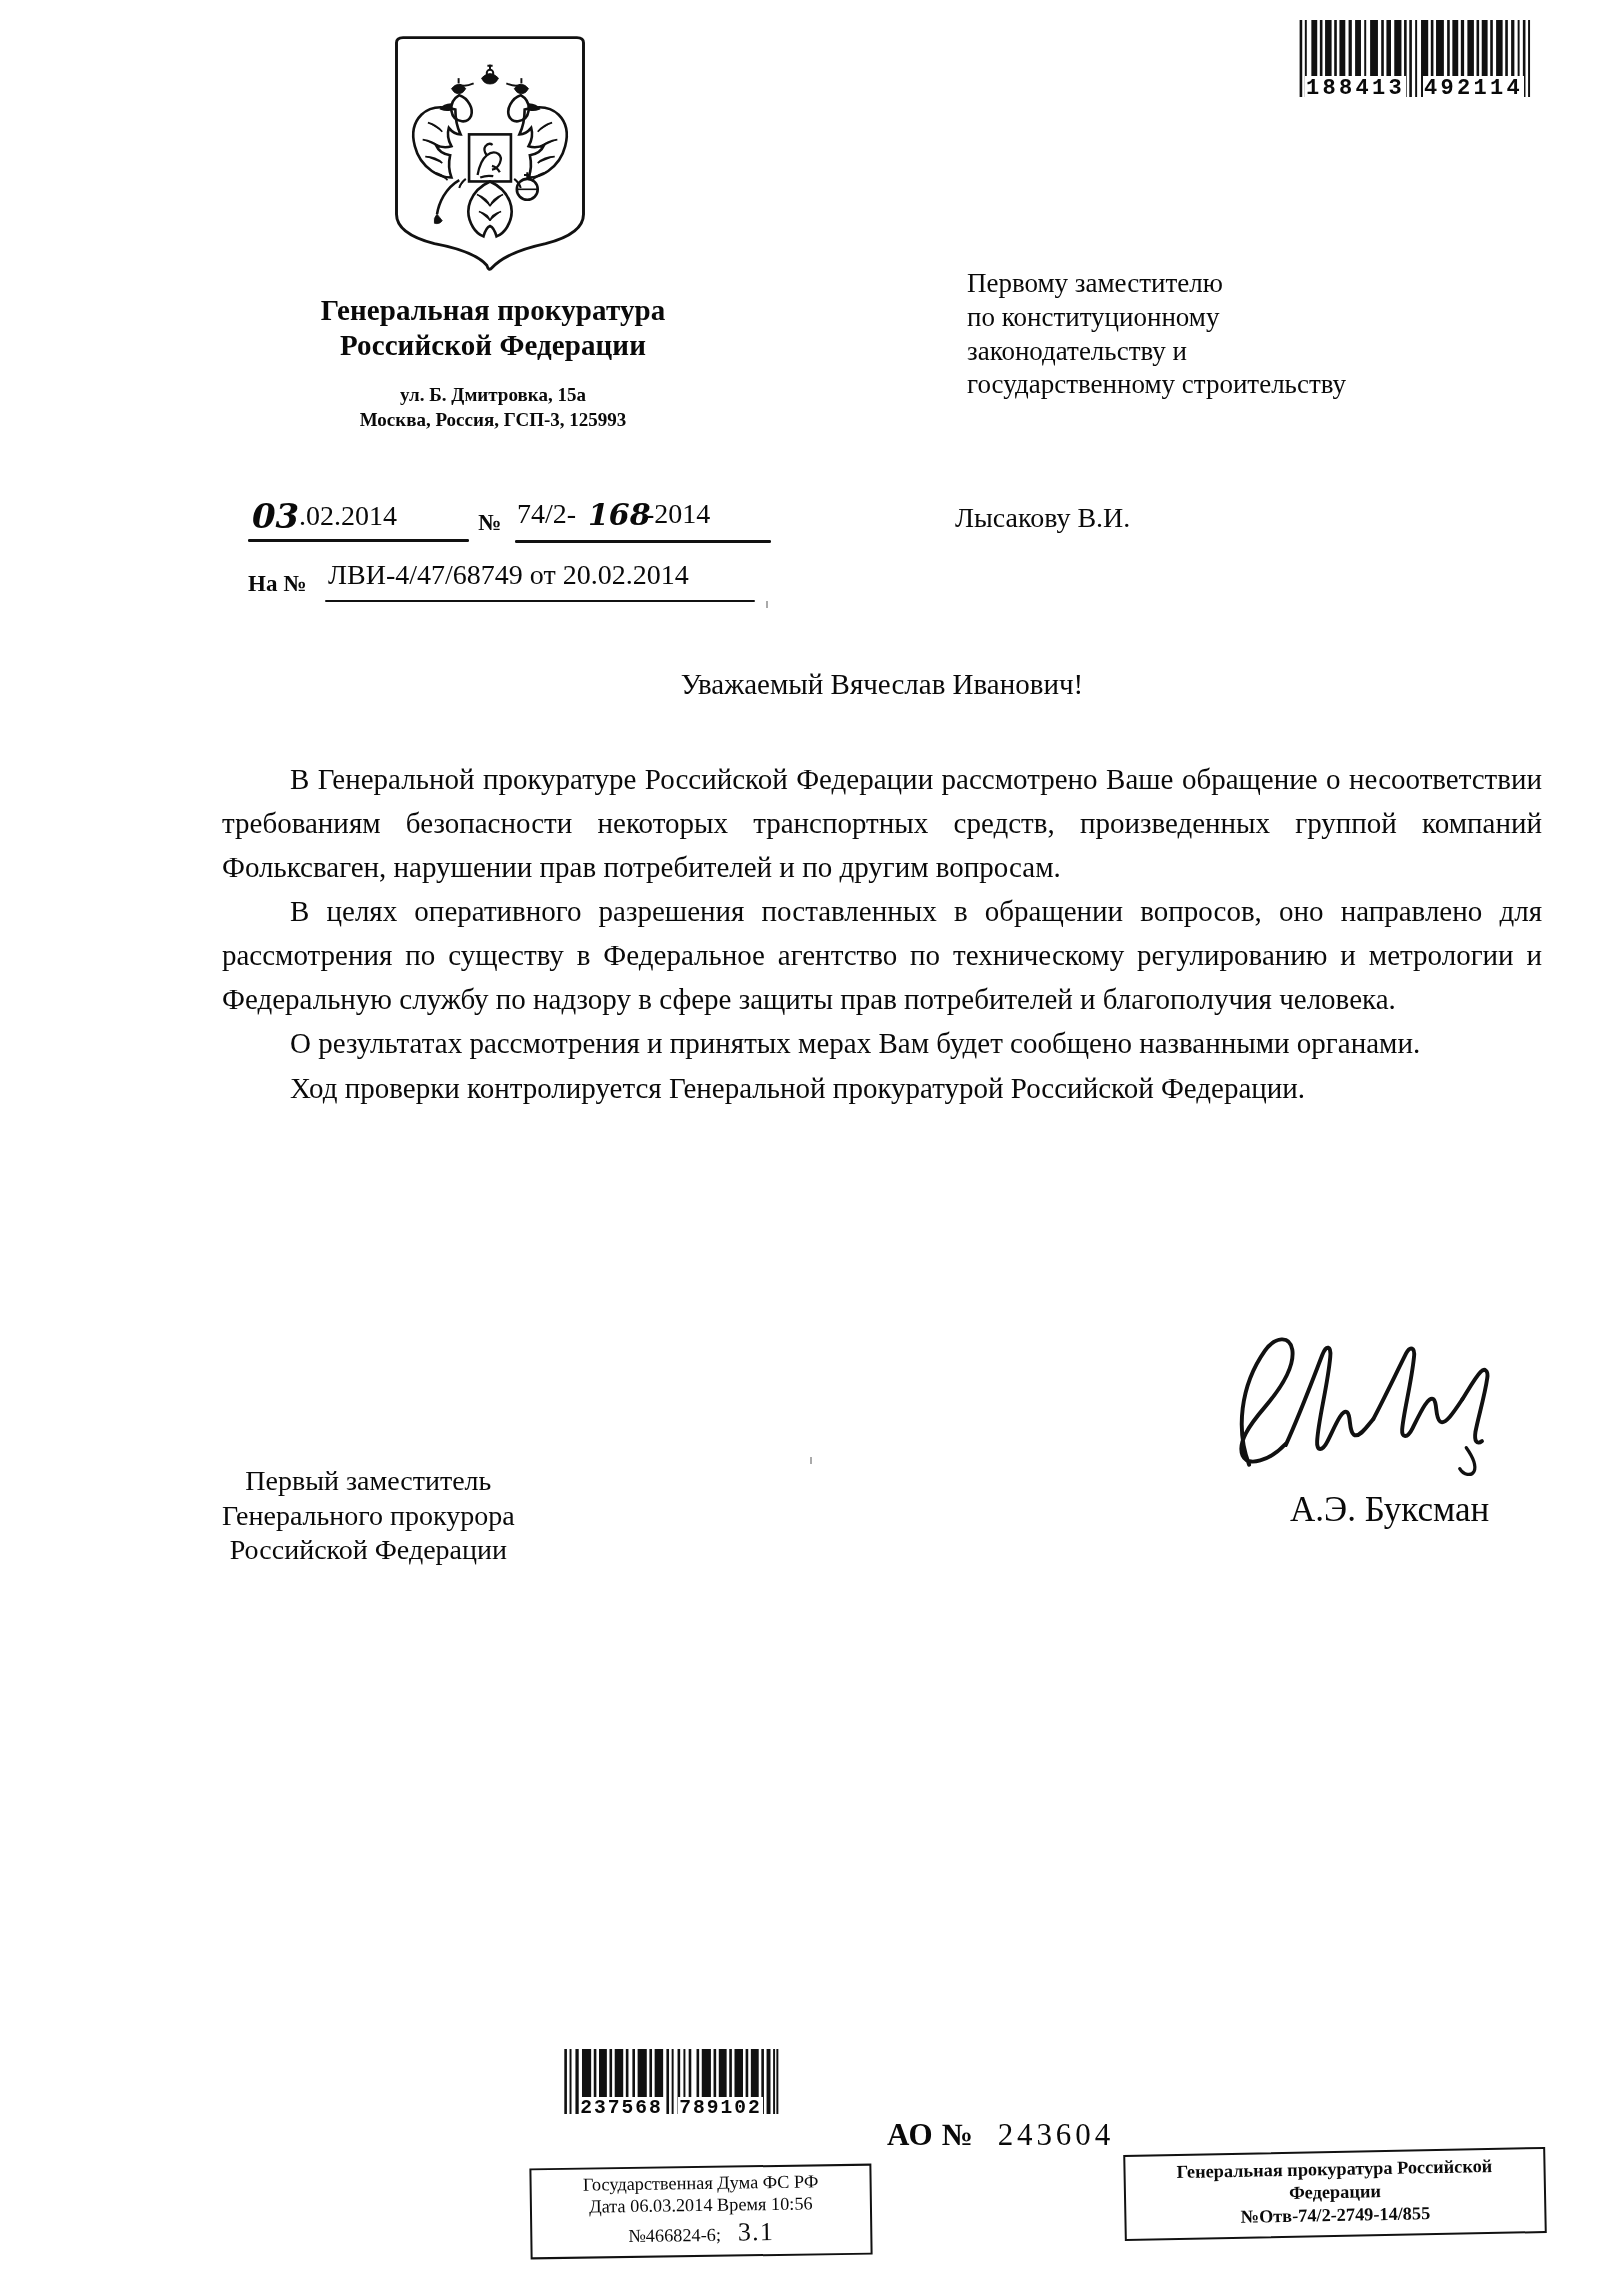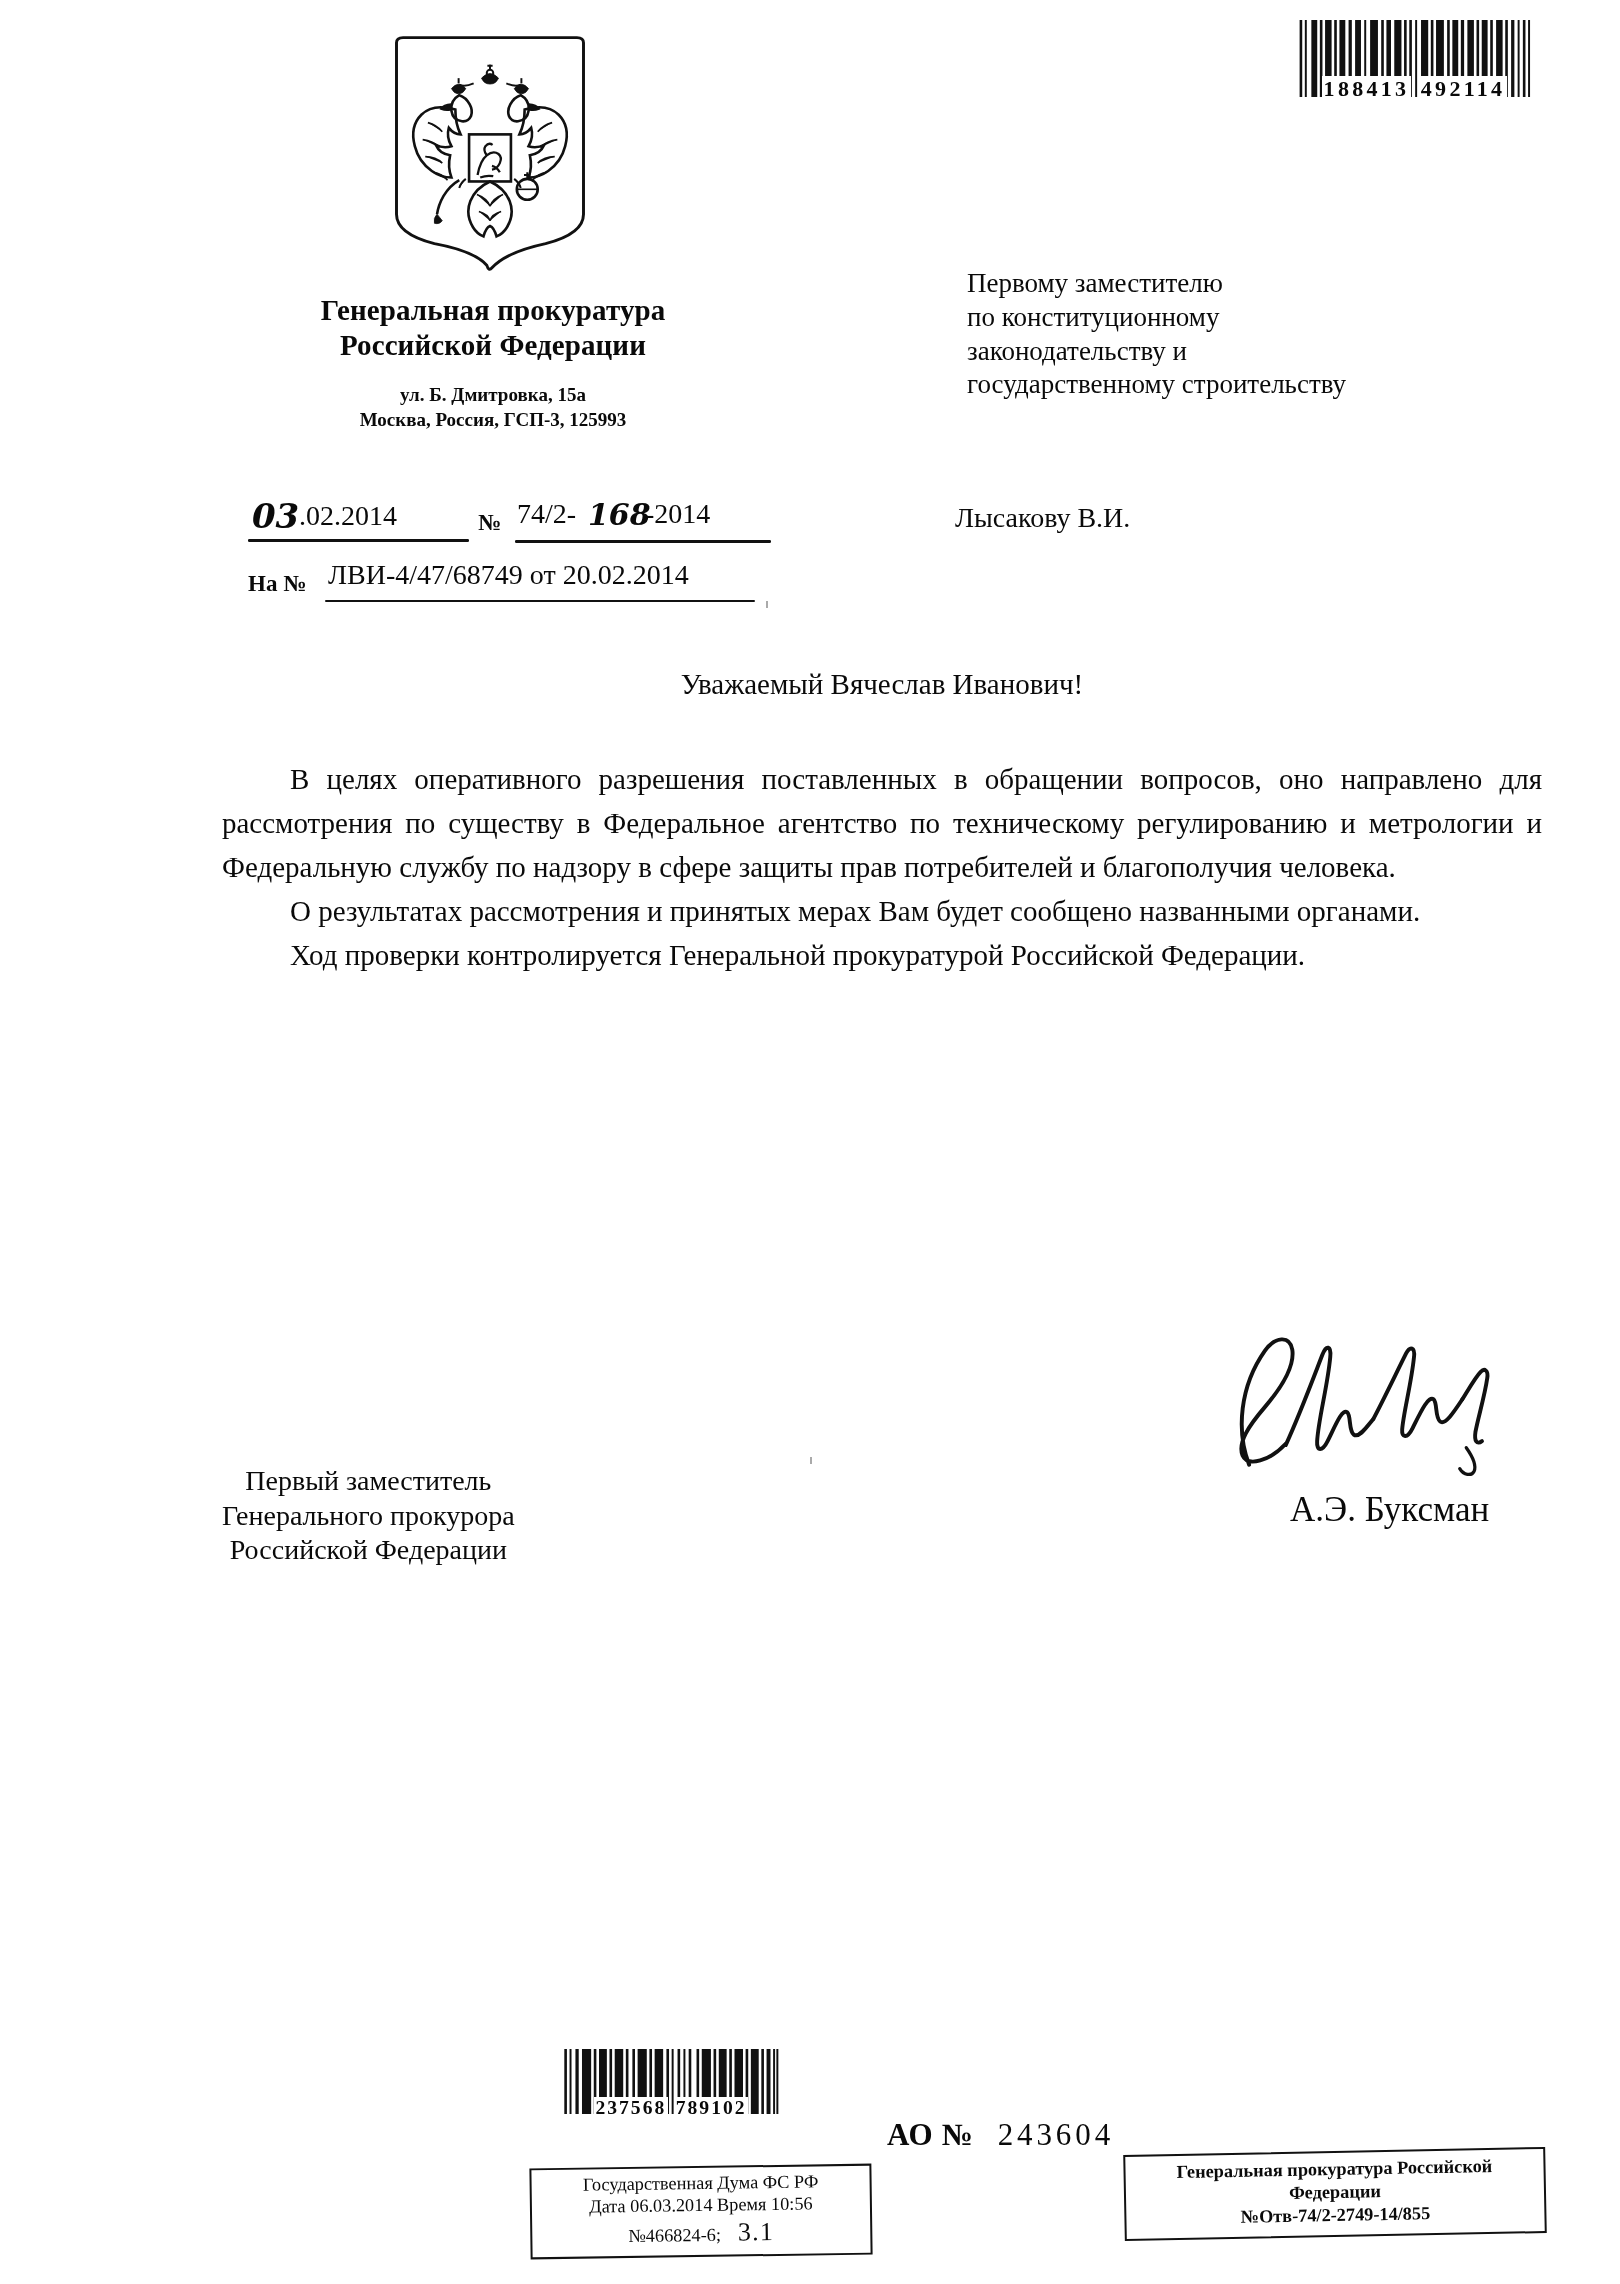--- a/index.html
+++ b/index.html
@@ -33,21 +33,21 @@
     top: 19.6px;
     width: 235px;
     height: 105px;
   }
   .bc-bars {
     width: 100%;
     height: 77px;
     display: block;
   }
   .bc-digits {
-    font-family: Liberation Serif, serif;
+    font-family: Liberation Mono, monospace;
     font-size: 22px;
     letter-spacing: 3.3px;
     text-align: center;
     margin-top: -21px;
     position: relative;
     background: transparent;
     font-weight: 700;
   }
   .bc-digits span { background:#fff; padding: 0 1.3px; }
 
@@ -376,20 +376,21 @@
   <div class="line">Первому заместителю</div>
   <div class="line">по конституционному</div>
   <div class="line">законодательству и</div>
   <div class="line">государственному строительству</div>
 </div>
 <div id="addressee-name">Лысакову В.И.</div>
 
 <div id="greeting">Уважаемый Вячеслав Иванович!</div>
 
 <div id="body-text">
+  <p>В Генеральной прокуратуре Российской Федерации рассмотрено Ваше обращение о несоответствии требованиям безопасности некоторых транспортных средств, произведенных группой компаний Фольксваген, нарушении прав потребителей и по другим вопросам.</p>
   <p>В целях оперативного разрешения поставленных в обращении вопросов, оно направлено для рассмотрения по существу в Федеральное агентство по техническому регулированию и метрологии и Федеральную службу по надзору в сфере защиты прав потребителей и благополучия человека.</p>
   <p>О результатах рассмотрения и принятых мерах Вам будет сообщено названными органами.</p>
   <p>Ход проверки контролируется Генеральной прокуратурой Российской Федерации.</p>
 </div>
 
 <div id="sig-left">
   <div class="line">Первый заместитель</div>
   <div class="line">Генерального прокурора</div>
   <div class="line">Российской Федерации</div>
 </div>

